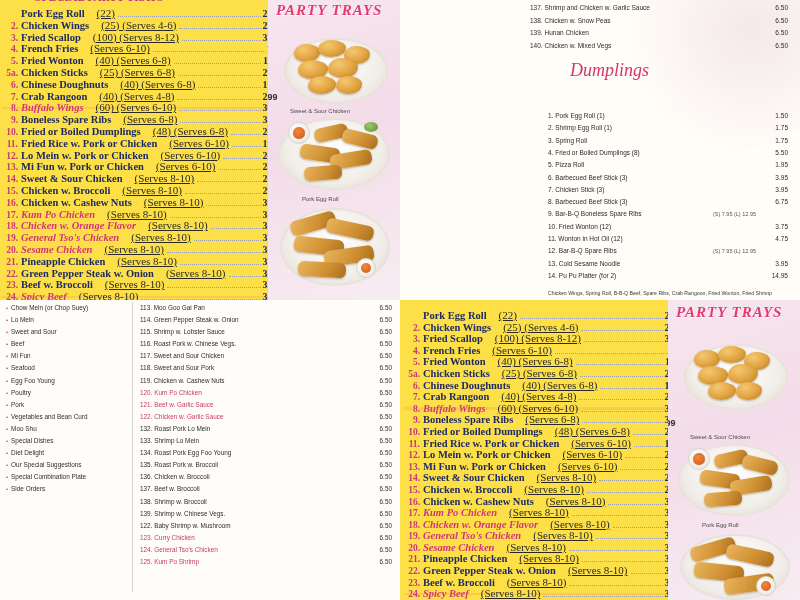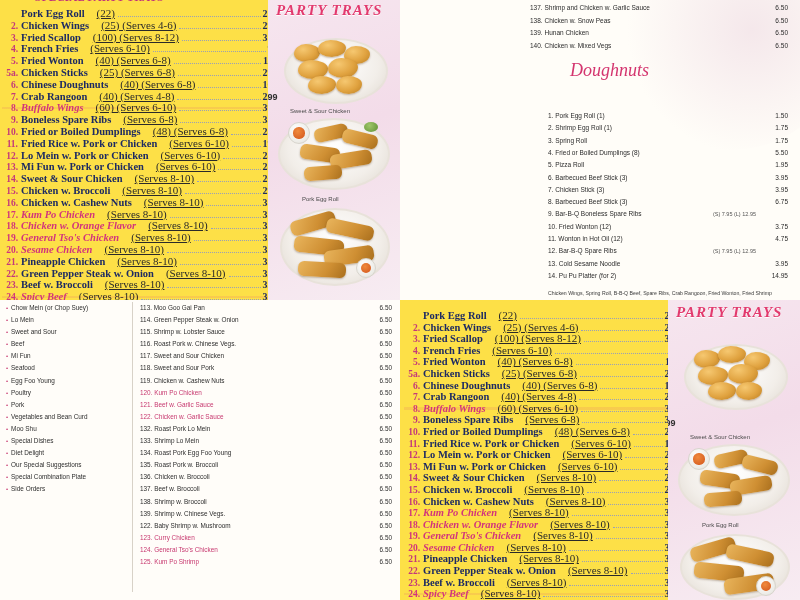--- a/index.html
+++ b/index.html
@@ -480,21 +480,21 @@
         <div class="trow">
           <span class="tname">139. Hunan Chicken</span>
           <span class="tprice">6.50</span>
         </div>
         <div class="trow">
           <span class="tname">140. Chicken w. Mixed Vegs</span>
           <span class="tprice">6.50</span>
         </div>
       </div>
 
-    <div class="app-title">Doughnuts</div>
+    <div class="app-title">Dumplings</div>
 
     <div id="tr-rows">
         <div class="prow" style="top: 112px;">
           <span class="pname">1. Pork Egg Roll (1)</span>
           <span class="pextra"></span>
           <span class="pprice">1.50</span>
         </div>
         <div class="prow" style="top: 124.3px;">
           <span class="pname">2. Shrimp Egg Roll (1)</span>
           <span class="pextra"></span>

